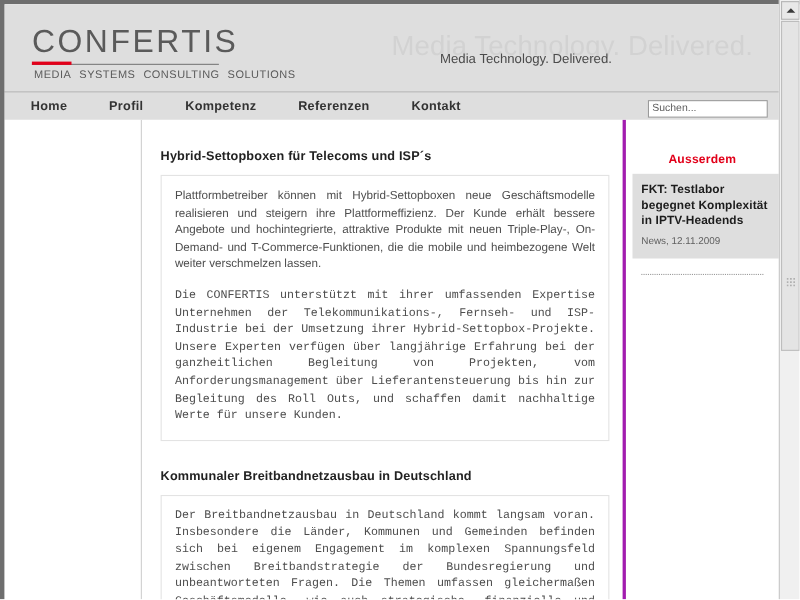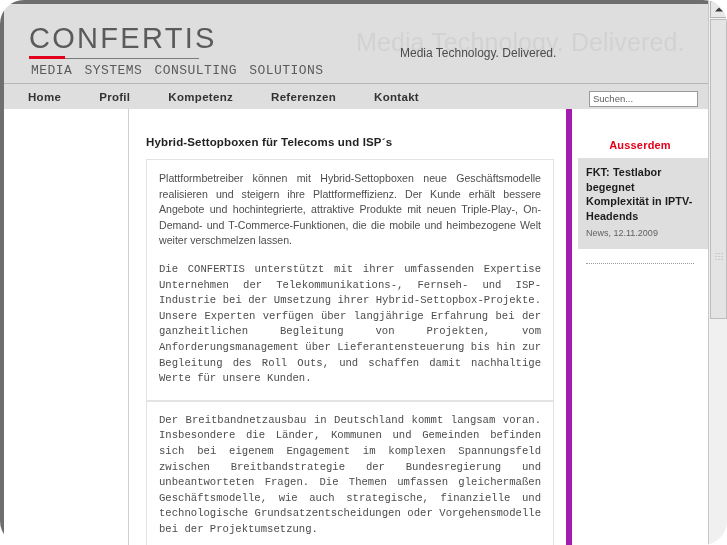--- a/index.html
+++ b/index.html
@@ -10,21 +10,20 @@
     background: #ffffff;
     font-family: "Liberation Sans", sans-serif;
   }
 
   #viewport {
     position: relative;
     width: 727px;
     height: 545px;
     background: #ffffff;
     overflow: hidden;
-    border-radius: 24px;
   }
 
   
   #frame-top {
     position: absolute; top: 0; left: 0;
     width: 727px; height: 4px;
     background: #6e6e6e;
   }
   #frame-left {
     position: absolute; top: 0; left: 0;
@@ -74,22 +73,22 @@
     position: absolute; left: 0; top: 2px;
     width: 100%; height: 1px;
     background: #7b7b7b;
   }
   #logo-rule-red {
     position: absolute; left: 0; top: 0px;
     width: 36px; height: 3px;
     background: #e2001a;
   }
   #logo-sub {
-    font-family: Liberation Mono, monospace;
-    font-size: 13px;
+    font-family: Liberation Sans, sans-serif;
+    font-size: 10px;
     letter-spacing: 0.45px;
     color: #5a5a5a;
     margin-top: 3px;
     text-align: right;
     white-space: nowrap;
   }
   #logo-sub span { margin: 0 2px; }
 
   #tagline-big {
     position: absolute;
@@ -173,21 +172,21 @@
     height: 436px;
     background: #ffffff;
   }
 
   #right-col {
     position: absolute;
     left: 562px; top: 0;
     width: 142px;
     height: 436px;
     background: #ffffff;
-    border-left: 6px solid #a21caf;
+    border-left: 3px solid #a21caf;
   }
 
   
   .article {
     margin: 0 12px 0 16px;
   }
   .article-title {
     font-size: 11.5px;
     font-weight: bold;
     color: #222222;
@@ -343,20 +342,21 @@
 
         <div class="article" id="article-1">
           <div class="article-title">Hybrid-Settopboxen für Telecoms und ISP´s</div>
           <div class="article-box">
             <p>Plattformbetreiber können mit Hybrid-Settopboxen neue Geschäftsmodelle realisieren und steigern ihre Plattformeffizienz. Der Kunde erhält bessere Angebote und hochintegrierte, attraktive Produkte mit neuen Triple-Play-, On-Demand- und T-Commerce-Funktionen, die die mobile und heimbezogene Welt weiter verschmelzen lassen.</p>
             <p>Die CONFERTIS unterstützt mit ihrer umfassenden Expertise Unternehmen der Telekommunikations-, Fernseh- und ISP-Industrie bei der Umsetzung ihrer Hybrid-Settopbox-Projekte. Unsere Experten verfügen über langjährige Erfahrung bei der ganzheitlichen Begleitung von Projekten, vom Anforderungsmanagement über Lieferantensteuerung bis hin zur Begleitung des Roll Outs, und schaffen damit nachhaltige Werte für unsere Kunden.</p>
           </div>
         </div>
 
         <div class="article" id="article-2">
+          <div class="article-title">Kommunaler Breitbandnetzausbau in Deutschland</div>
           <div class="article-box">
             <p>Der Breitbandnetzausbau in Deutschland kommt langsam voran. Insbesondere die Länder, Kommunen und Gemeinden befinden sich bei eigenem Engagement im komplexen Spannungsfeld zwischen Breitbandstrategie der Bundesregierung und unbeantworteten Fragen. Die Themen umfassen gleichermaßen Geschäftsmodelle, wie auch strategische, finanzielle und technologische Grundsatzentscheidungen oder Vorgehensmodelle bei der Projektumsetzung.</p>
           </div>
         </div>
 
       </div>
 
       <div id="right-col">
         <div id="side-heading">Ausserdem</div>
         <div id="side-card">

